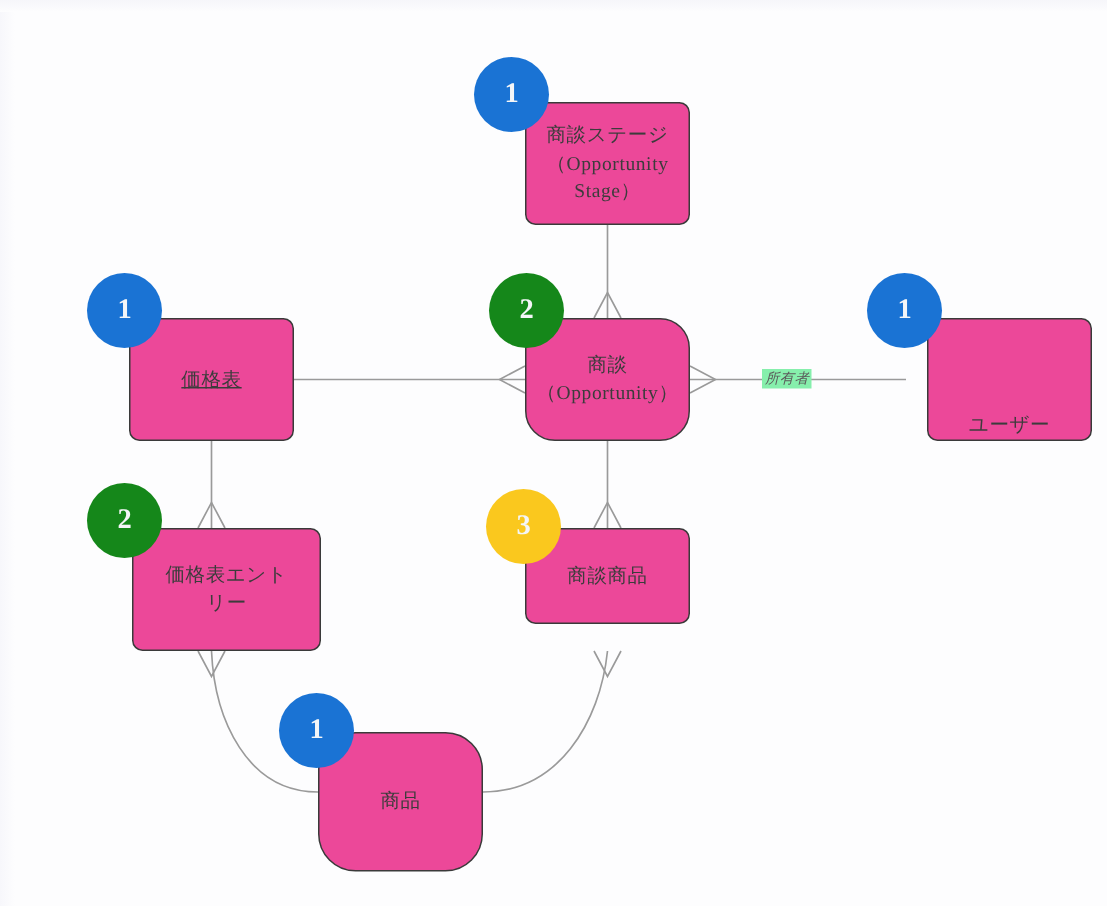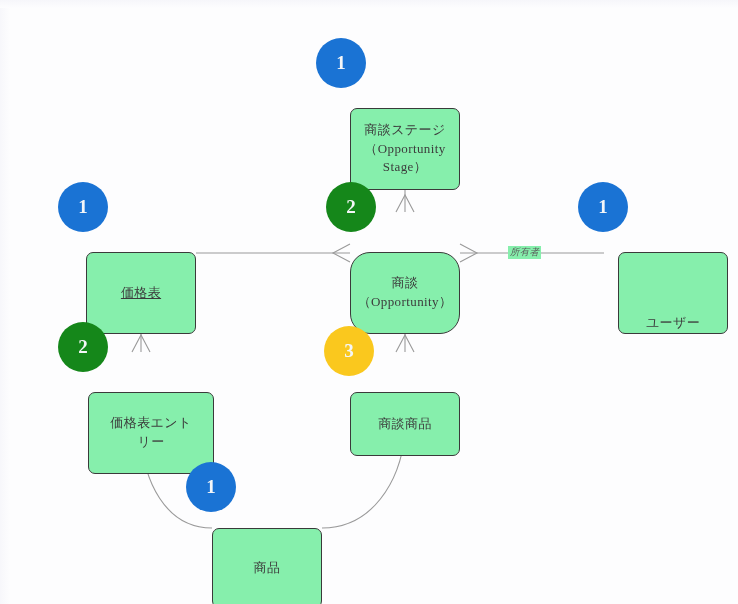--- a/index.html
+++ b/index.html
@@ -41,33 +41,32 @@
     left: 0;
     top: 0;
     width: 738px;
     height: 604px;
     overflow: visible;
   }
 
   .entity {
     position: absolute;
     box-sizing: border-box;
-    background: #86efac;
+    background: #ec4899;
     border: 1.4px solid #3a3a3a;
     border-radius: 7px;
     display: flex;
     align-items: center;
     justify-content: center;
     text-align: center;
     color: #3c3c3c;
     font-size: 13px;
     line-height: 1.45;
     letter-spacing: 0.4px;
     z-index: 3;
-    margin-top: 40px;
   }
   .entity .label {
     display: block;
     padding: 0 8px;
     white-space: pre-line;
   }
 
   .badge {
     position: absolute;
     width: 50px;
@@ -178,21 +177,21 @@
     <span>2</span>
   </div>
 
   <div class="entity" style="left:350px; top:352px; width:110px; height:64px;">
     <span class="label">商談商品</span>
   </div>
   <div class="badge" style="left:324px; top:326px; background:#fac81e;">
     <span>3</span>
   </div>
 
-  <div class="entity" style="left:212px; top:488px; width:110px; height:80px;">
+  <div class="entity" style="left:212px; top:488px; width:110px; height:93px;border-radius:25px;">
     <span class="label">商品</span>
   </div>
   <div class="badge" style="left:186px; top:462px; background:#1a73d4;">
     <span>1</span>
   </div>
 
   <div class="edge-label" style="left:508px; top:246px;">所有者</div>
 
 </div>
 

